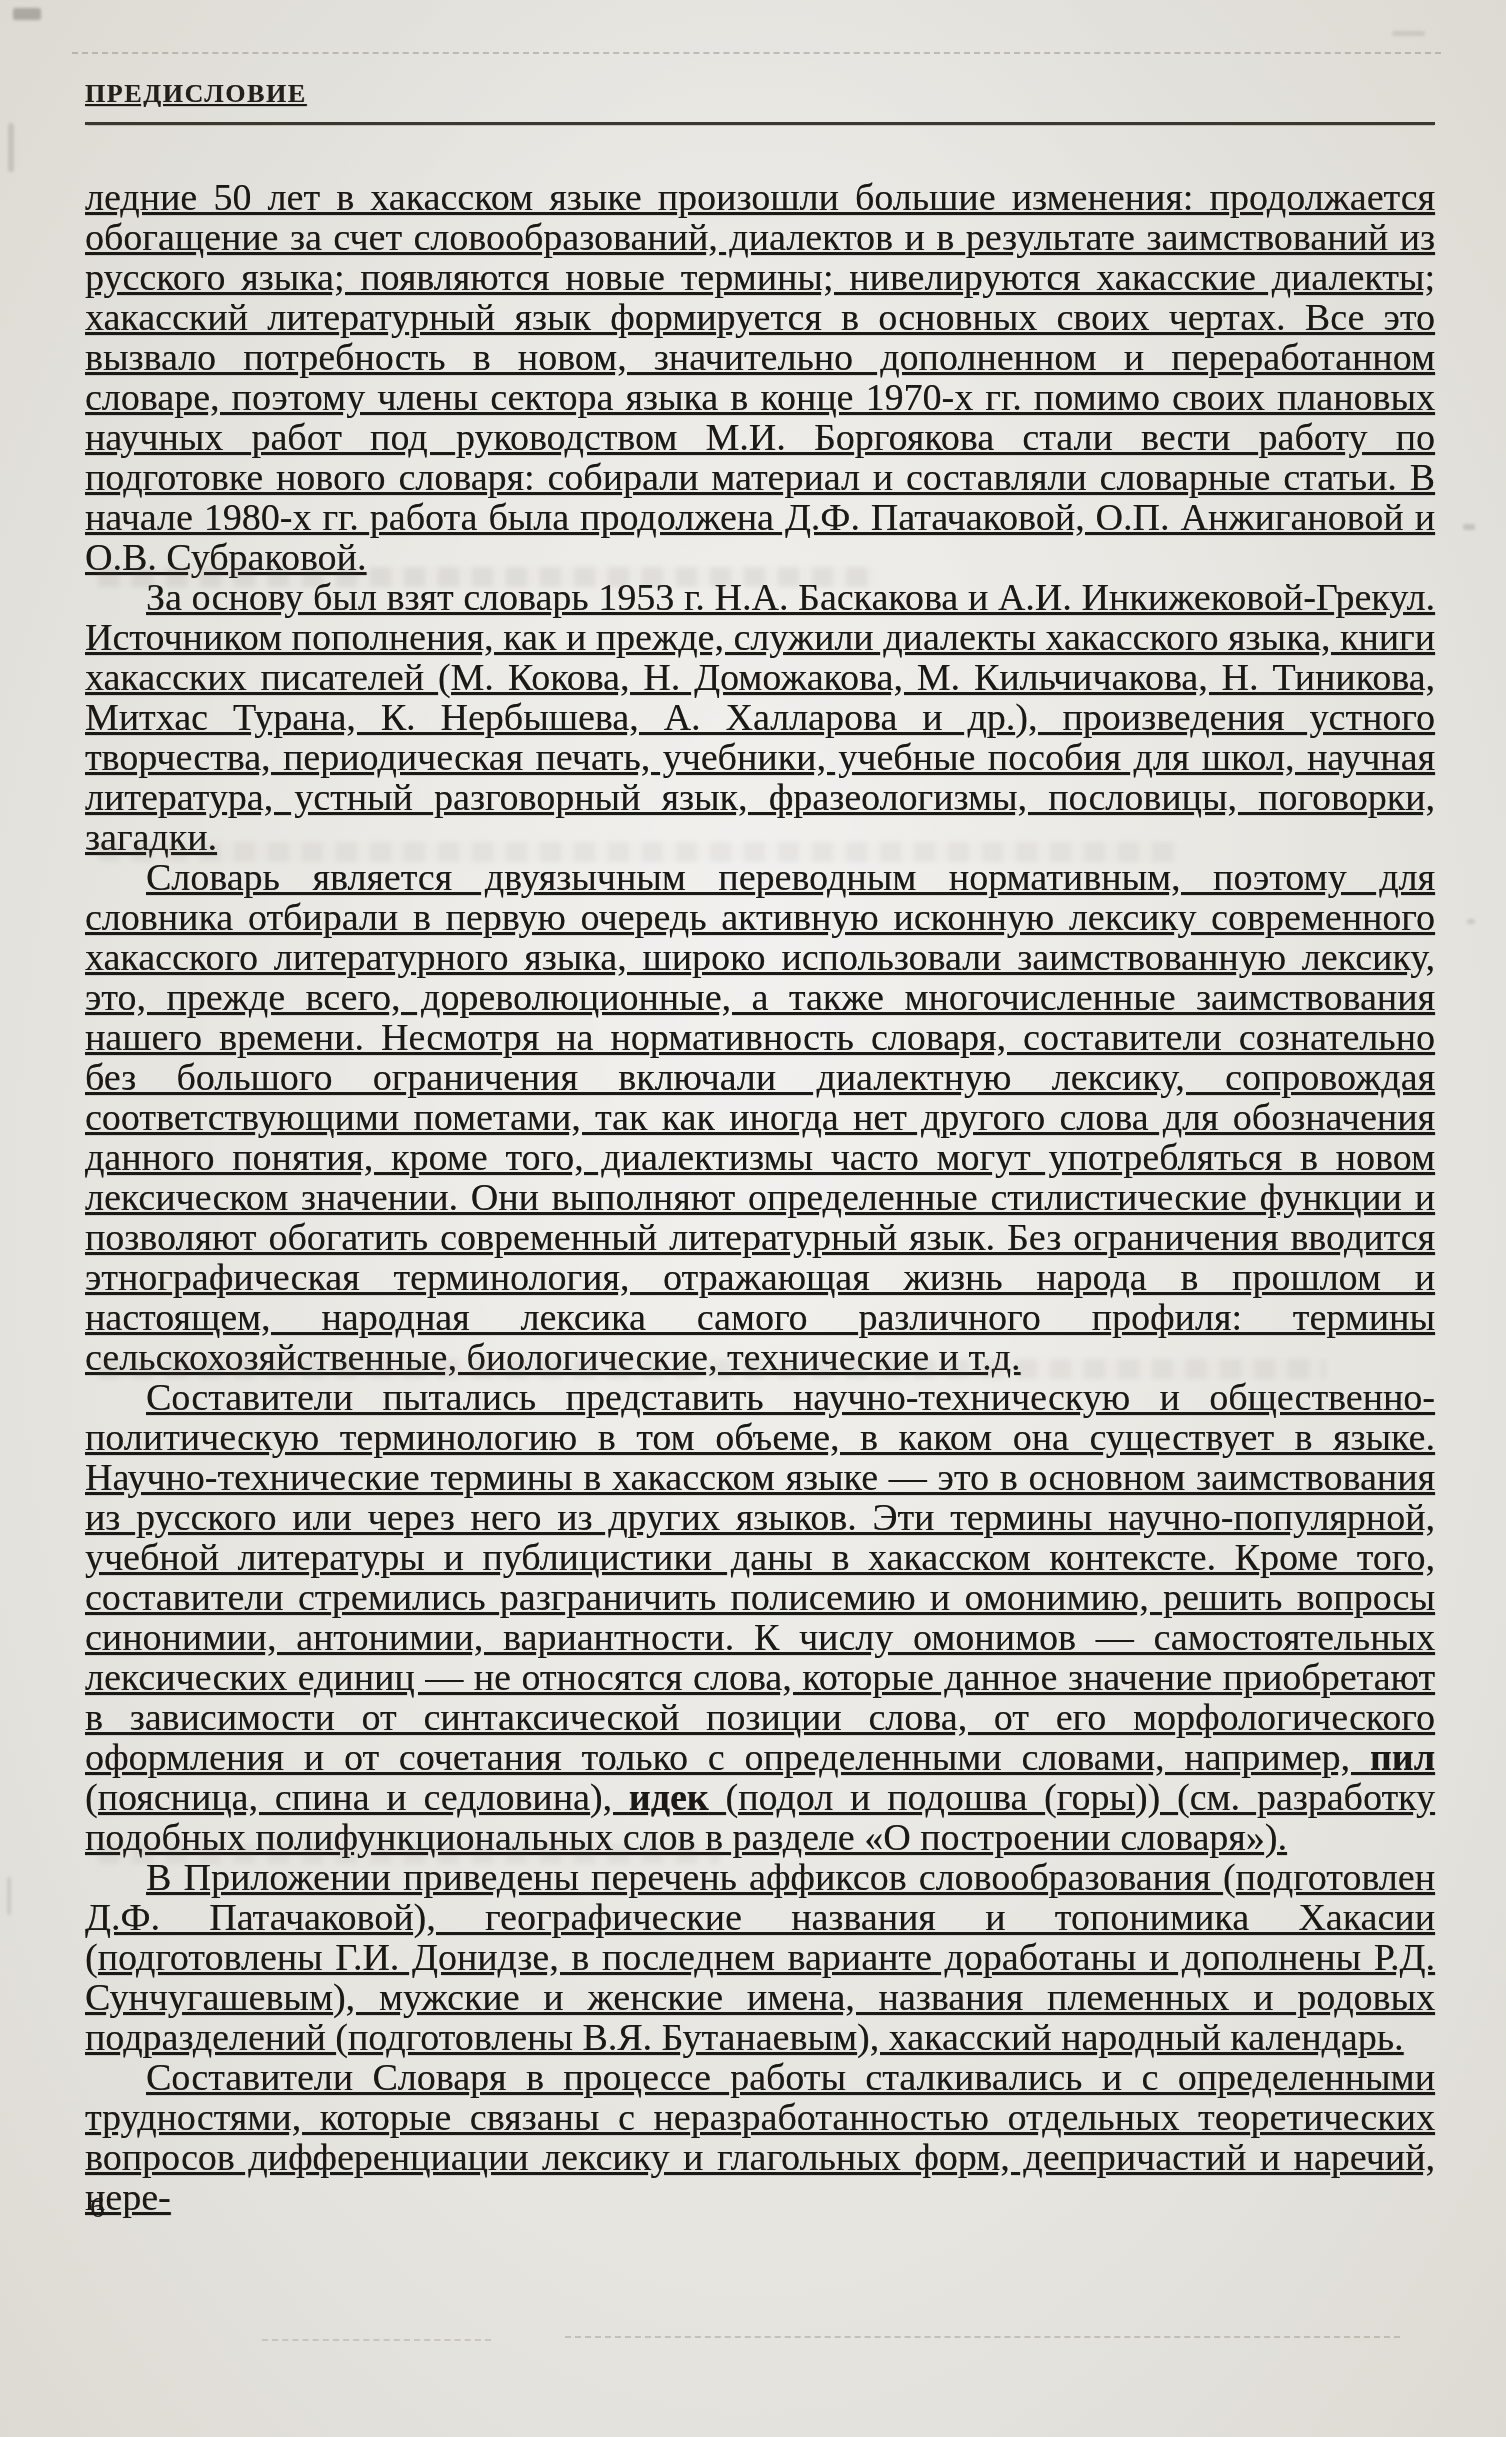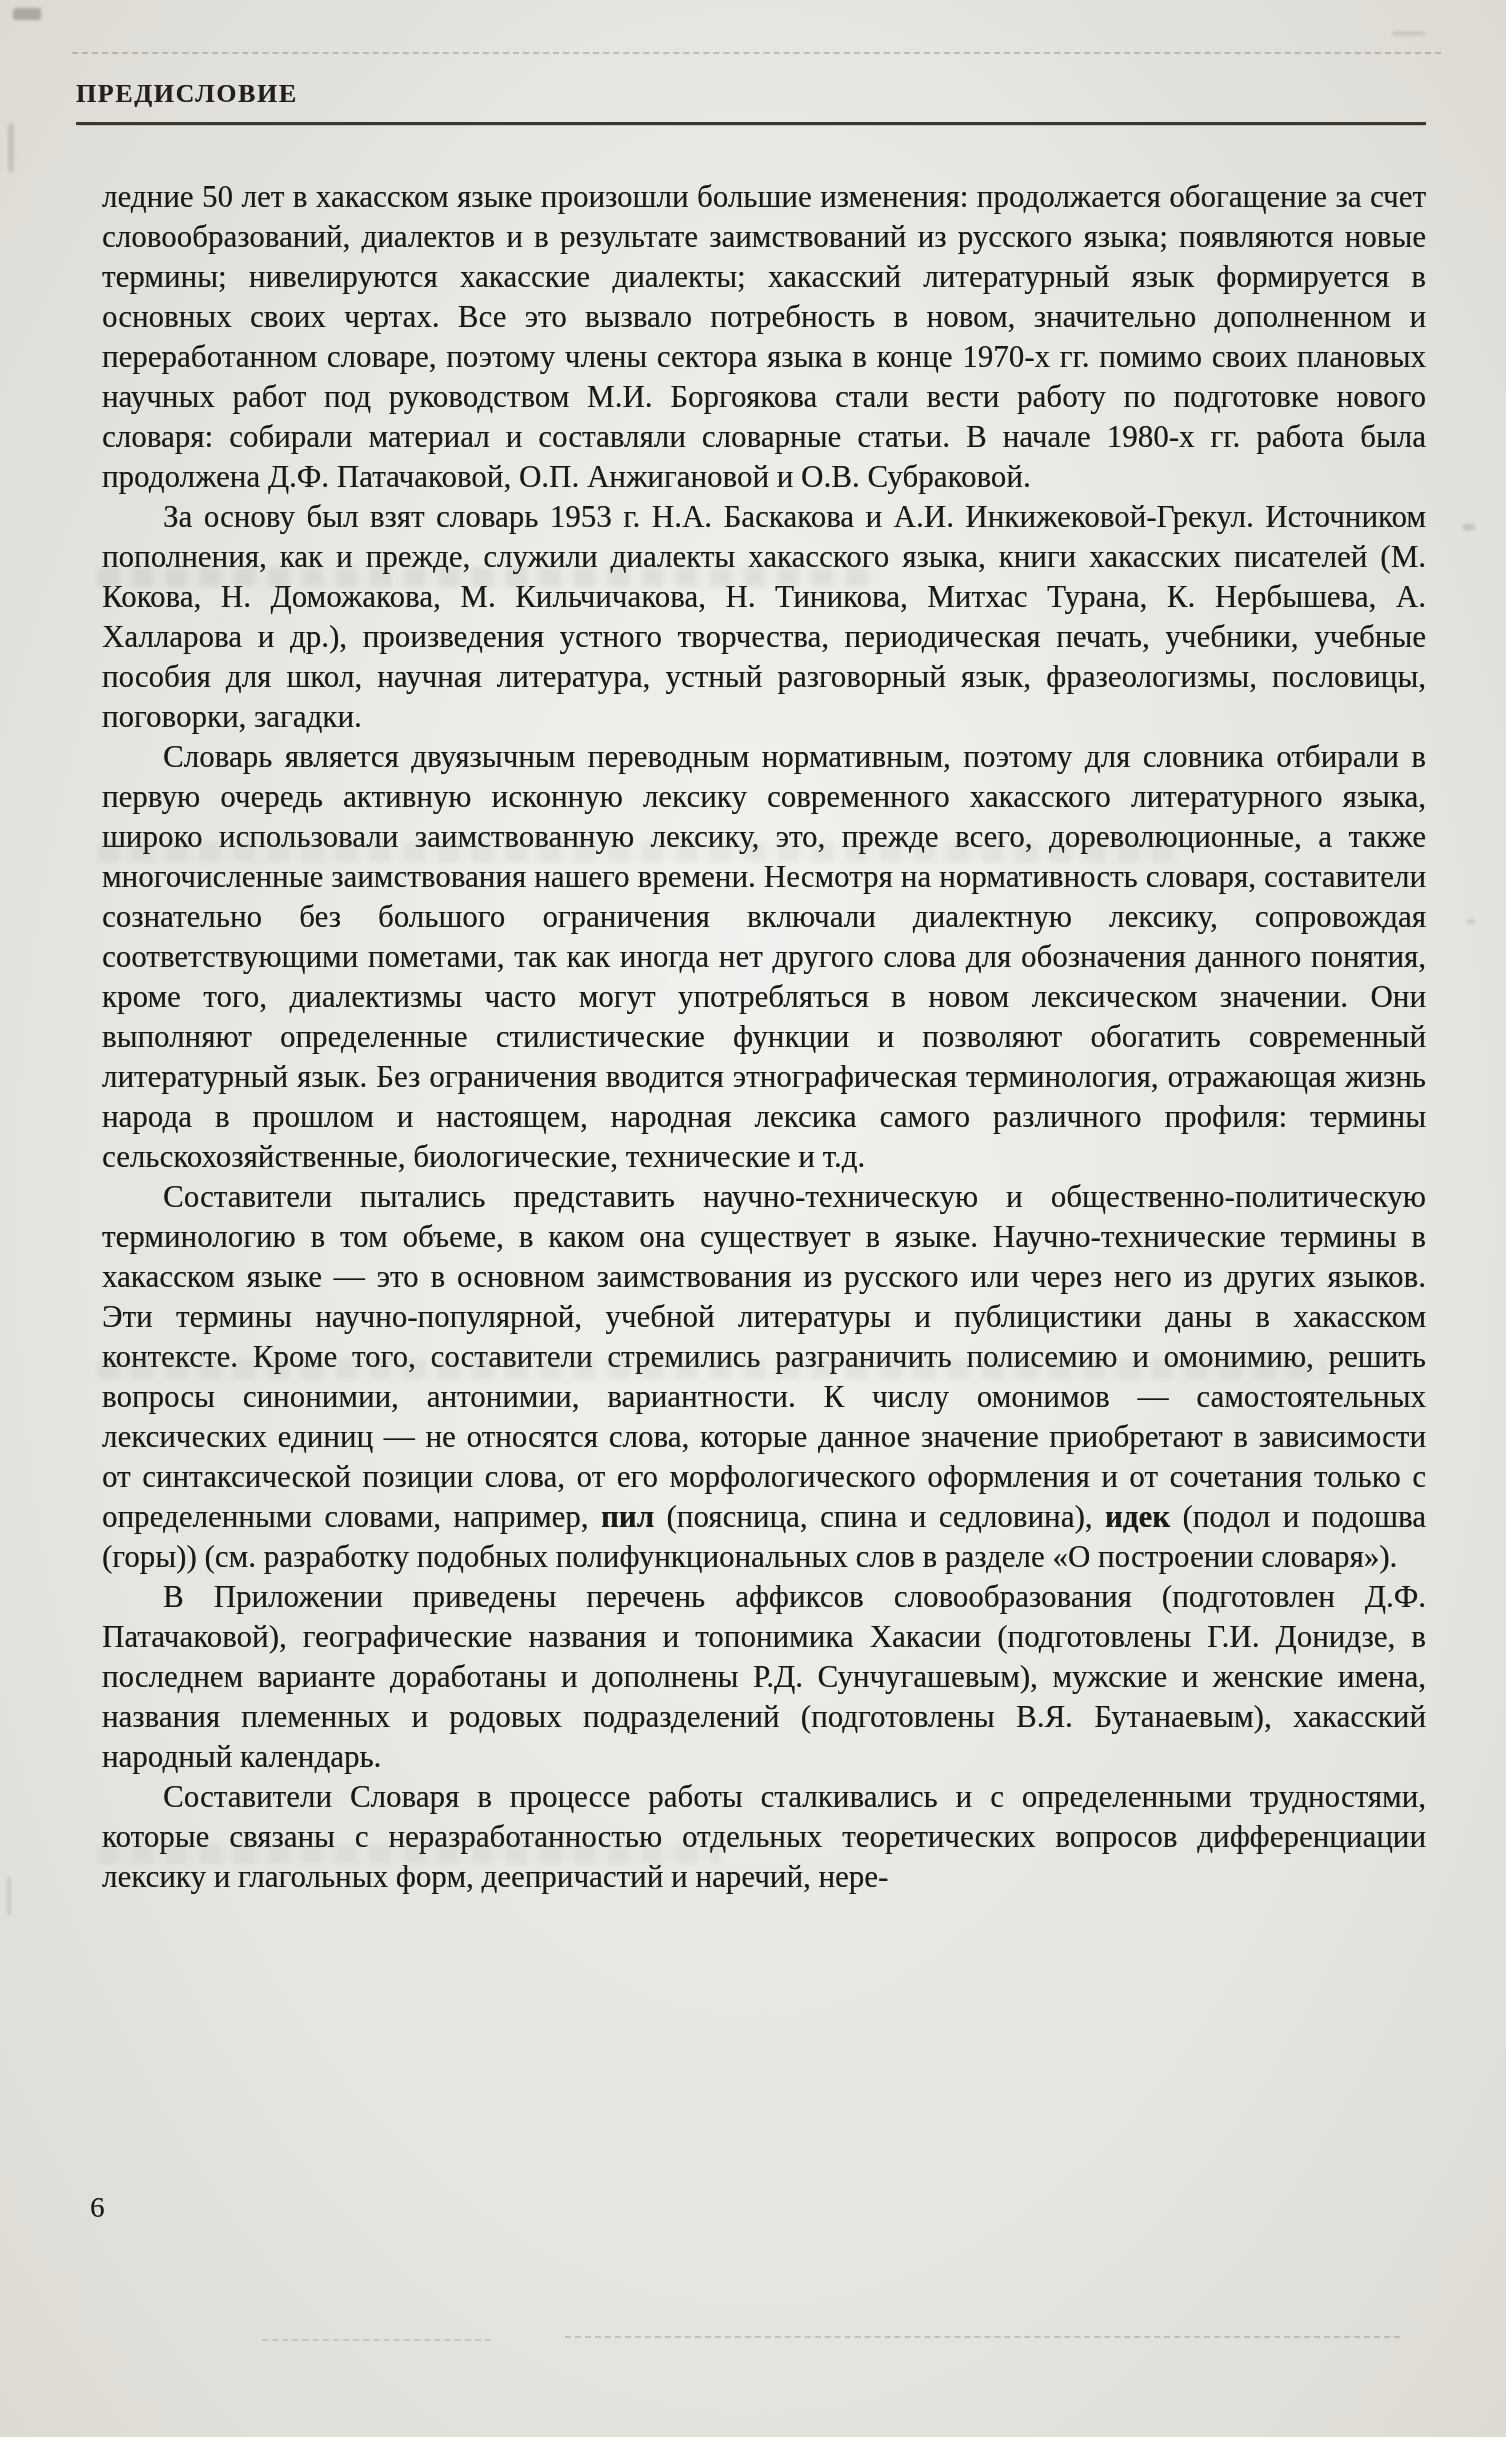--- a/index.html
+++ b/index.html
@@ -11,45 +11,45 @@
     background-image:
       radial-gradient(ellipse at 50% 38%, rgba(255,255,255,0.35) 0%, rgba(255,255,255,0) 55%),
       radial-gradient(ellipse at 50% 50%, #eceae6 0%, #e7e5e0 60%, #dcdad3 100%),
       repeating-linear-gradient(0deg, rgba(0,0,0,0.012) 0 1.6px, rgba(0,0,0,0) 1.6px 3.3px);
     font-family: "Liberation Serif", "DejaVu Serif", serif;
     color: #1b1915;
     overflow: hidden;
   }
   .content {
     position: absolute;
-    left: 76px;
+    left: 85px;
     top: 79px;
     width: 1350px;
+    text-decoration: underline;
   }
   .header-title {
     font-size: 26px;
     font-weight: bold;
     letter-spacing: 1.6px;
     color: #23201c;
     text-shadow: 0.3px 0.3px 0.6px rgba(25,22,18,0.5);
   }
   .rule {
     height: 2.5px;
     background: #3a3731;
     margin-top: 13px;
     box-shadow: 0 0.8px 0.8px rgba(0,0,0,0.15);
   }
   .body-text {
     margin-top: 52px;
-    font-size: 31px;
+    font-size: 38px;
     line-height: 40px;
     text-align: justify;
     text-shadow: 0.2px 0.2px 0.6px rgba(22,19,15,0.55);
     hyphens: auto;
-    margin-left: 26px;
   }
   .body-text p { margin: 0; }
   .body-text p.indent { text-indent: 61px; }
   .body-text .bold { font-weight: bold; }
   .page-number {
     position: absolute;
     left: 90px;
     top: 2191px;
     font-size: 29px;
     text-shadow: 0.2px 0.2px 0.6px rgba(22,19,15,0.5);

